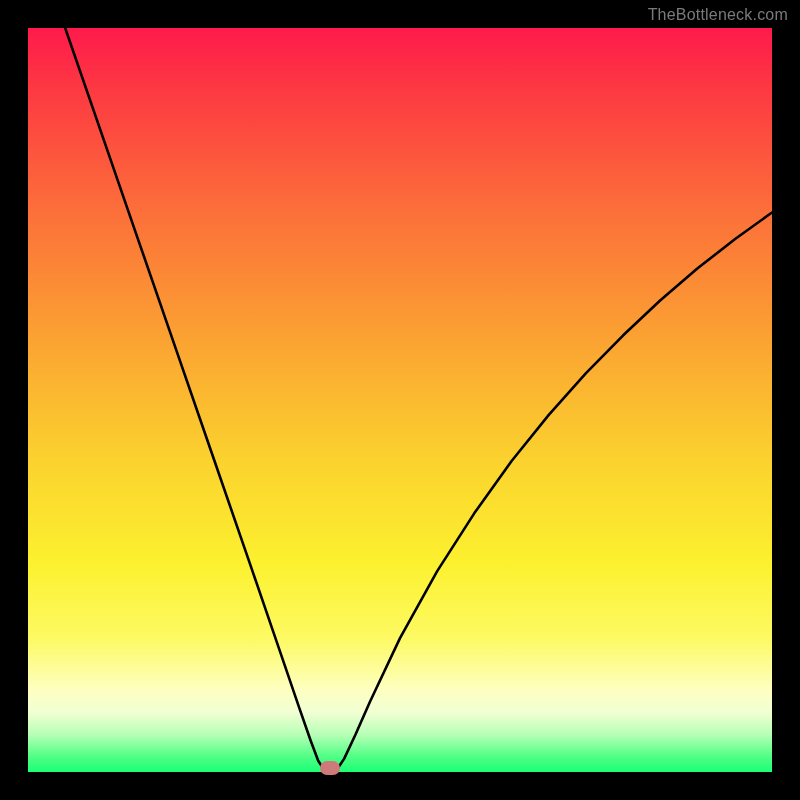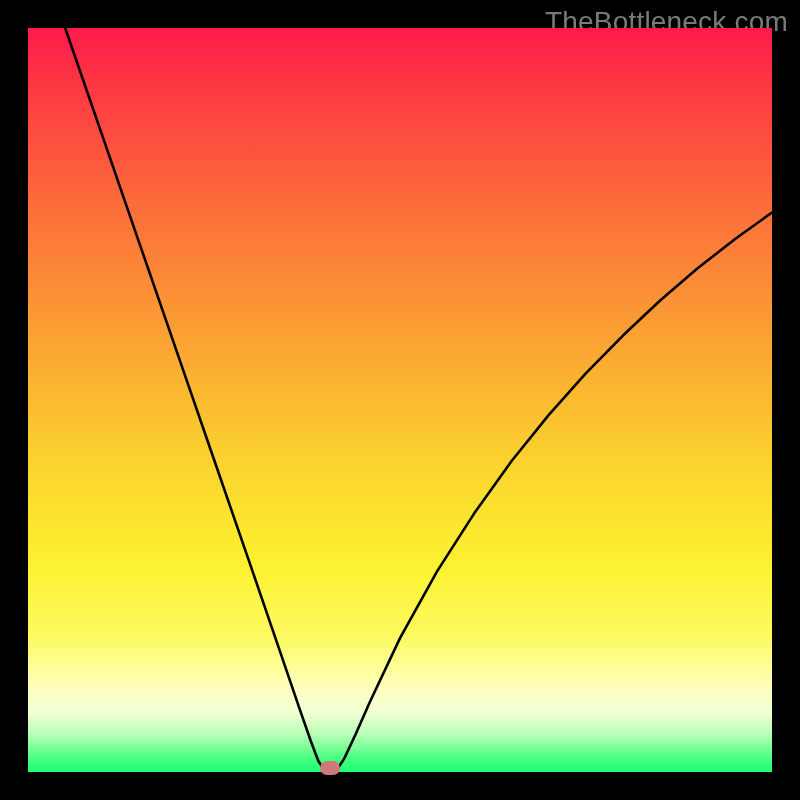--- a/index.html
+++ b/index.html
@@ -14,21 +14,21 @@
     position: relative;
     width: 800px;
     height: 800px;
     background: #000;
   }
   .watermark {
     position: absolute;
     top: 6px;
     right: 12px;
     color: #7a7a7a;
-    font-size: 28px;
+    font-size: 16px;
     font-weight: 500;
     letter-spacing: 0.2px;
   }
   .plot-area {
     position: absolute;
     left: 28px;
     top: 28px;
     width: 744px;
     height: 744px;
     

